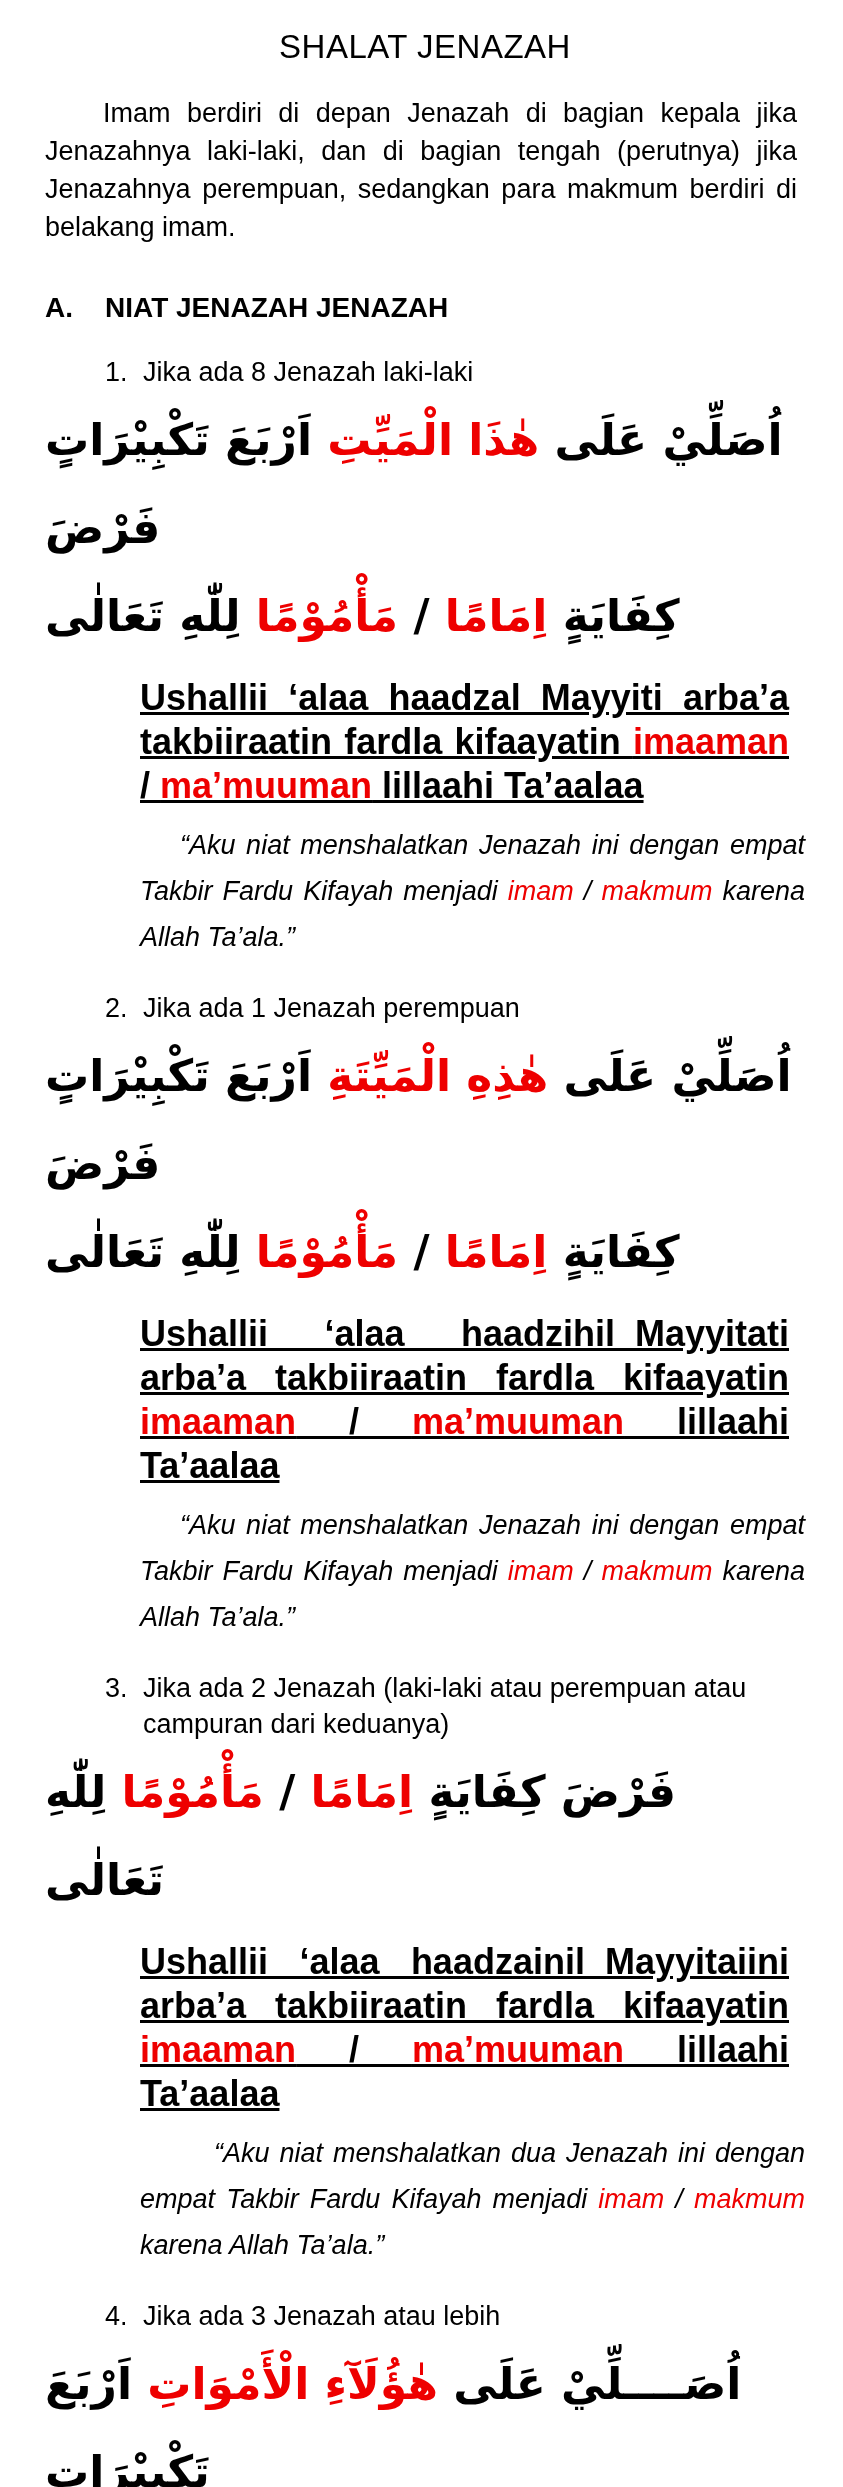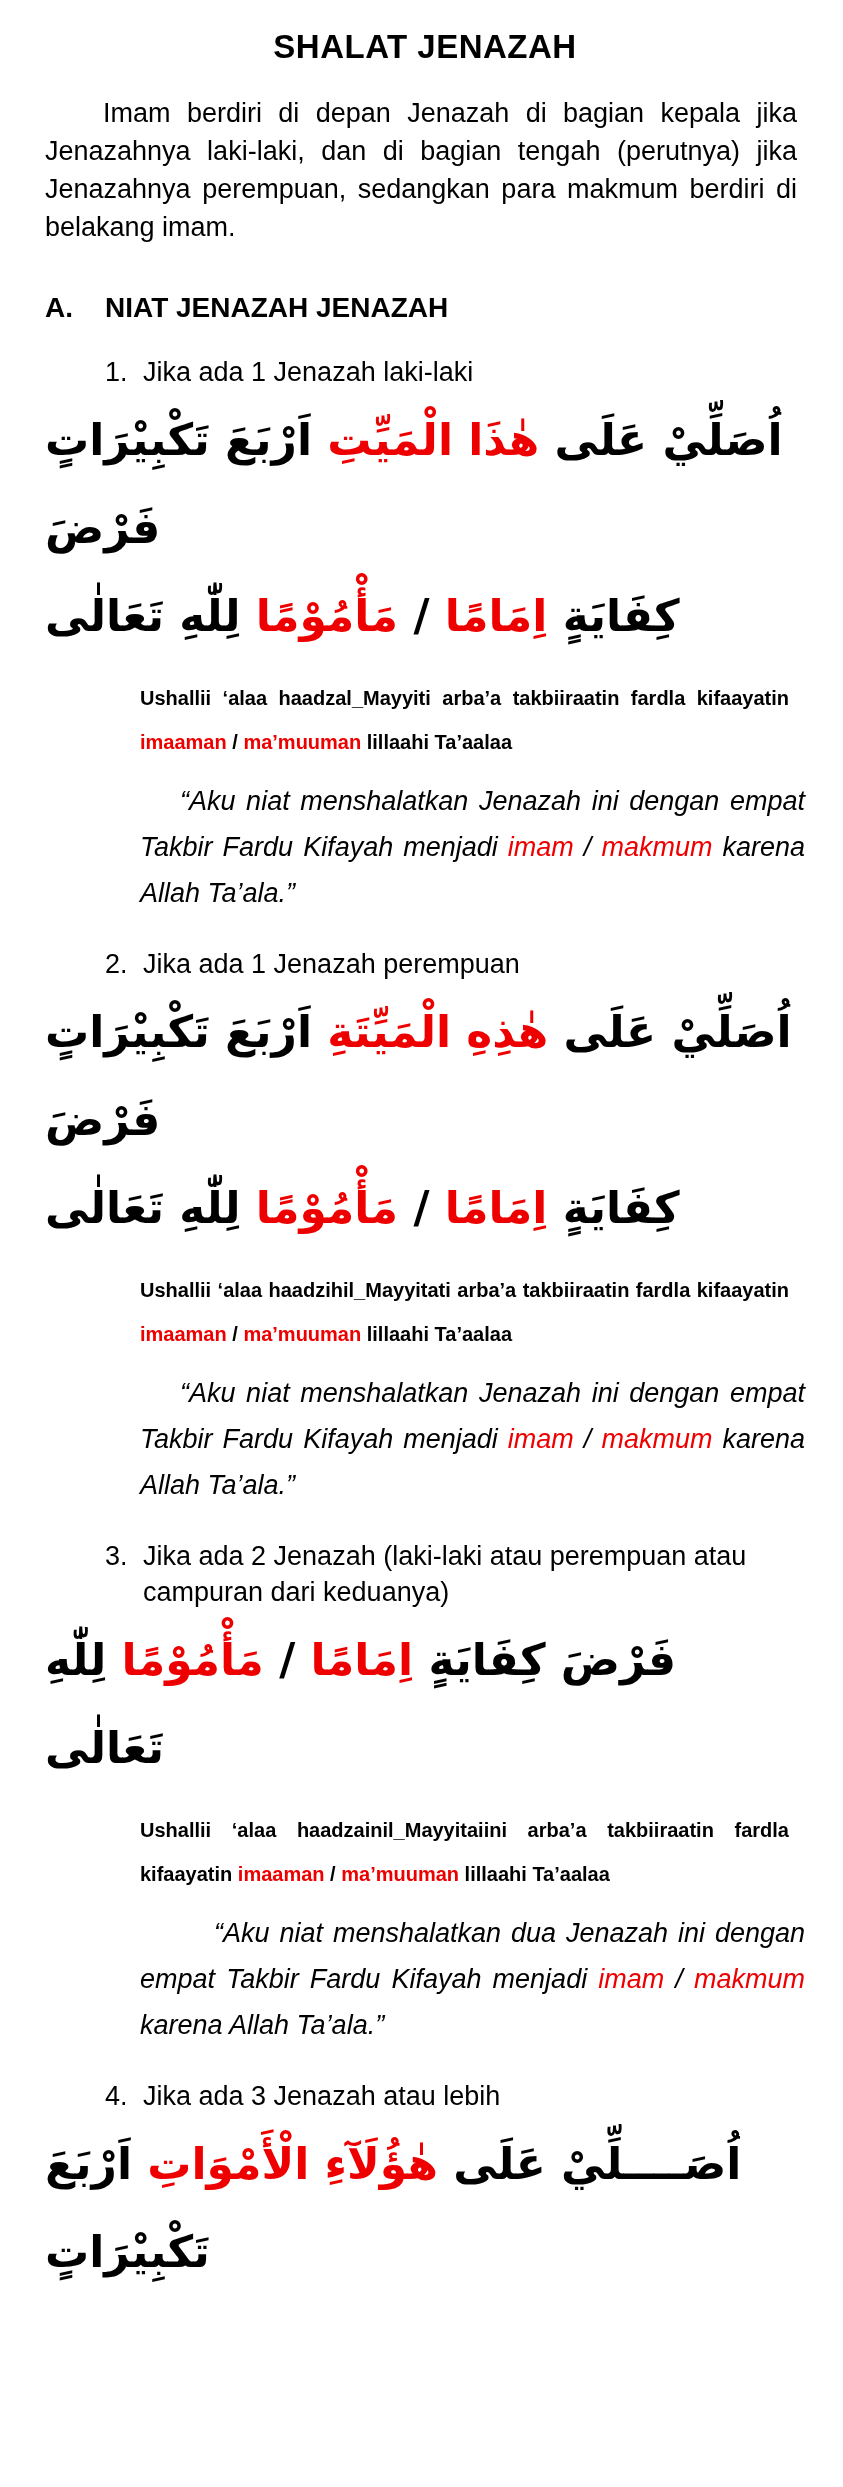--- a/index.html
+++ b/index.html
@@ -7,21 +7,21 @@
   body {
     width:843px;
     color:var(--ink);
     font-family:"Liberation Sans", sans-serif;
     -webkit-font-smoothing:antialiased;
   }
   .page { padding:16px 38px 40px 45px; box-sizing:border-box; width:843px; }
 
   h1.doc-title {
     margin:0; padding-top:12px;
-    font-size:33px; font-weight:bold; text-align:center;
+    font-size:33px; font-weight:normal; text-align:center;
     letter-spacing:.5px;
   }
 
   p.intro {
     margin:28px 8px 0 0;
     font-size:27px; line-height:38px;
     text-align:justify; text-indent:58px;
   }
 
   h2.section-head {
@@ -41,22 +41,23 @@
   .arabic {
     margin-top:6px;
     direction:rtl; text-align:left;
     font-family:"DejaVu Sans", sans-serif;
     font-size:44px; line-height:88px;
     font-weight:bold;
   }
 
   p.latin {
     margin:16px 16px 0 95px;
-    font-size:20px; line-height:44px; font-weight:bold;
+    font-size:36px; line-height:44px; font-weight:bold;
     text-align:justify;
+    text-decoration:underline;
   }
 
   p.translation {
     margin:14px 0 0 95px;
     font-size:27px; line-height:46px;
     font-style:italic;
     text-align:justify; text-indent:40px;
   }
   .item.deep-indent p.translation { text-indent:74px; }
 
@@ -73,21 +74,21 @@
 
   <h2 class="section-head">
     <span class="sec-letter">A.</span>
     <span>NIAT JENAZAH JENAZAH</span>
   </h2>
 
   <div>
 
     <section class="item">
       <div class="item-label">
-        <span class="item-num">1.</span><span>Jika ada 1 Jenazah laki-laki</span>
+        <span class="item-num">1.</span><span>Jika ada 8 Jenazah laki-laki</span>
       </div>
       <div class="arabic" lang="ar">
         <div class="ar-line"><span>اُصَلِّيْ عَلَى </span><span class="red">هٰذَا الْمَيِّتِ</span><span> اَرْبَعَ تَكْبِيْرَاتٍ فَرْضَ</span></div>
         <div class="ar-line"><span>كِفَايَةٍ </span><span class="red">اِمَامًا</span><span> / </span><span class="red">مَأْمُوْمًا</span><span> لِلّٰهِ تَعَالٰى</span></div>
       </div>
       <p class="latin"><span>Ushallii ‘alaa haadzal_Mayyiti arba’a takbiiraatin fardla kifaayatin </span><span class="red">imaaman</span><span> / </span><span class="red">ma’muuman</span><span> lillaahi Ta’aalaa</span></p>
       <p class="translation"><span>“Aku niat menshalatkan Jenazah ini dengan empat Takbir Fardu Kifayah menjadi </span><span class="red">imam</span><span> / </span><span class="red">makmum</span><span> karena Allah Ta’ala.”</span></p>
     </section>
 
     <section class="item">

